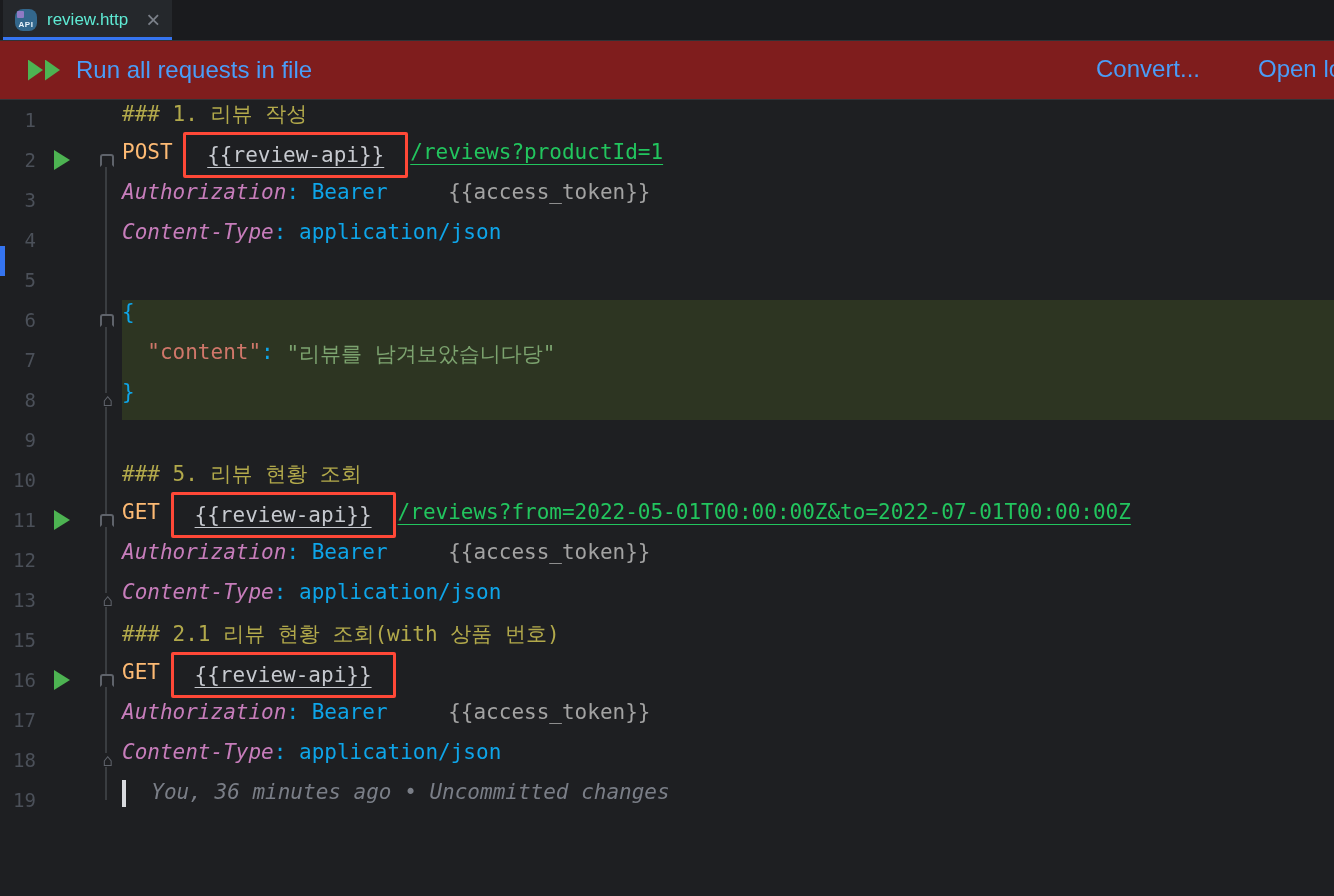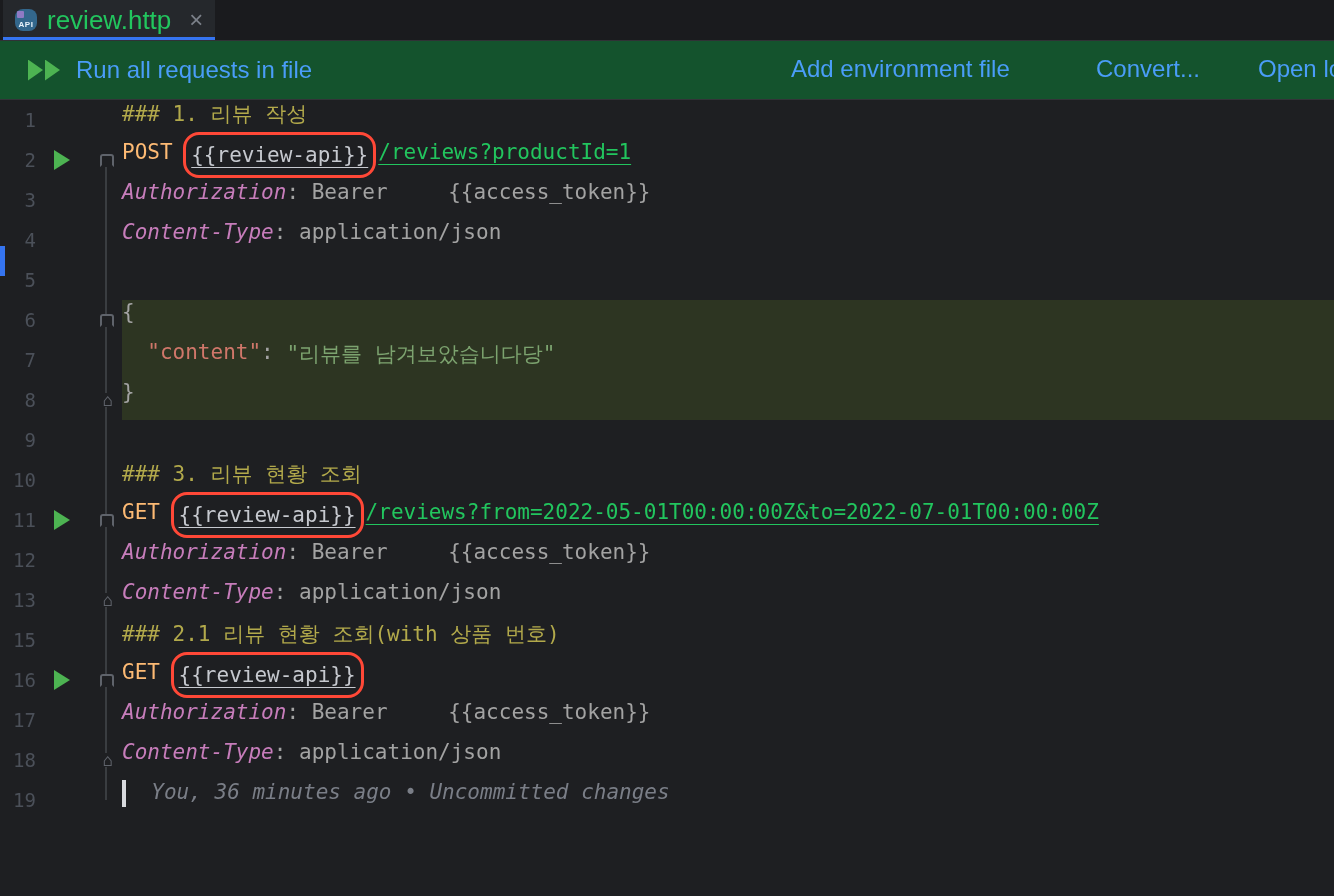--- a/index.html
+++ b/index.html
@@ -19,26 +19,26 @@
     display:flex; align-items:center; gap:10px;
     padding:0 12px 0 12px; background:#25282c; position:relative; cursor:default;
   }
   .tab::after { content:""; position:absolute; left:0; right:0; bottom:0; height:3px; background:#3574f0; }
   .file-icon {
     width:22px; height:22px; border-radius:8px; background:#33678c;
     position:relative; display:flex; align-items:flex-end; justify-content:center; flex:none;
   }
   .file-icon::before { content:""; position:absolute; top:2px; left:2px; width:7px; height:7px; background:#8f7ac4; border-radius:1px; }
   .file-icon i { font-style:normal; color:#e9f3fb; font-size:8px; font-weight:bold; letter-spacing:.5px; margin-bottom:2px; }
-  .tab-title { color:#22c55e; font-size:26px; }
+  .tab-title { color:#5eead4; font-size:17px; }
   .tab-close { color:#7b8089; font-size:24px; margin-left:8px; line-height:1; }
 
   
   .toolbar {
-    height:59px; position:relative; background:#14532d;
+    height:59px; position:relative; background:#7f1d1d;
     border-bottom:1px solid #323438; overflow:hidden; width:1334px;
   }
   .run-all { position:absolute; left:28px; top:0; height:100%; display:flex; align-items:center; gap:14px; cursor:pointer; }
   .play2 { display:flex; align-items:center; }
   .play2 b { width:15px; height:21px; background:#4db352; clip-path:polygon(0 0,100% 50%,0 100%); margin-right:2px; }
   .run-all-label, .tlink { color:#4a9df8; font-size:24px; text-decoration:none; cursor:pointer; white-space:nowrap; }
   .tlink { position:absolute; top:14px; }
   .l1 { left:596px;margin-top:45px; }
   .l2 { left:791px; }
   .l3 { left:1096px; }
@@ -60,24 +60,24 @@
   .fold-s { width:14px; height:13px; border:2px solid #5f636b; border-bottom-color:transparent; border-radius:3px 3px 0 0; background:#1e1f22; }
   .fold-e { font-size:17px; color:#5f636b; background:#1e1f22; line-height:14px; padding:0 1px; }
   .code { flex:1; height:100%; display:flex; align-items:flex-start; white-space:pre; overflow:visible; }
   .jsonbg { background:#2d3522; }
 
   .sg-cm  { color:#b2a94b; }
   .sg-mth { color:#fdba74; }
   .sg-url { color:#22c55e; text-decoration:underline; text-underline-offset:5px; text-decoration-thickness:1px; }
   .sg-uv  {
     color:#c6c9cf; text-decoration:underline; text-underline-offset:5px; text-decoration-thickness:1px;
-    border:3px solid #ff4837; border-radius:16px; padding:8px 5px; margin:-8px 2px -8px -2px;
+    border:3px solid #ff4837; border-radius:2px; padding:8px 21px; margin:-8px 2px -8px -2px;
   }
   .sg-hn  { color:#c77dbb; font-style:italic; }
-  .sg-pl  { color:#a3a3a3; }
+  .sg-pl  { color:#0ea5e9; }
   .sg-var { color:#a3a3a3;margin-left:48px; }
   .sg-jk  { color:#d0776a; }
   .sg-js  { color:#7ca36f; }
   .sg-bl  { color:#7a7e87;font-style:italic; }
   .sg-caret { display:inline-block; width:4px; height:27px; background:#d8dade; }
 </style>
 </head>
 <body>
 
 <div class="window">
@@ -94,21 +94,20 @@
 
   <div class="toolbar">
     <div class="run-all">
       <span class="play2">
           <b></b>
           <b></b>
         </span>
       <span class="run-all-label">Run all requests in file</span>
     </div>
     <a class="tlink l1">Add request</a>
-    <a class="tlink l2">Add environment file</a>
     <a class="tlink l3">Convert...</a>
     <a class="tlink l4">Open log</a>
   </div>
 
   <div class="editor">
     <div class="fold-line"></div>
     <div class="edge-marker"></div>
     <div id="lines">
         <div class="row">
           <div class="ln">1</div>
@@ -169,21 +168,21 @@
         <div class="row">
           <div class="ln">9</div>
           <div class="runcol"></div>
           <div class="foldcol"></div>
           <div class="code"></div>
         </div>
         <div class="row">
           <div class="ln">10</div>
           <div class="runcol"></div>
           <div class="foldcol"></div>
-          <div class="code"><span class="sg-cm">### 3. 리뷰 현황 조회</span></div>
+          <div class="code"><span class="sg-cm">### 5. 리뷰 현황 조회</span></div>
         </div>
         <div class="row">
           <div class="ln">11</div>
           <div class="runcol">
             <div class="runbtn"></div>
           </div>
           <div class="foldcol">
             <div class="fold-s"></div>
           </div>
           <div class="code"><span class="sg-mth">GET </span><span class="sg-uv">{{review-api}}</span><span class="sg-url">/reviews?from=2022-05-01T00:00:00Z&amp;to=2022-07-01T00:00:00Z</span></div>

